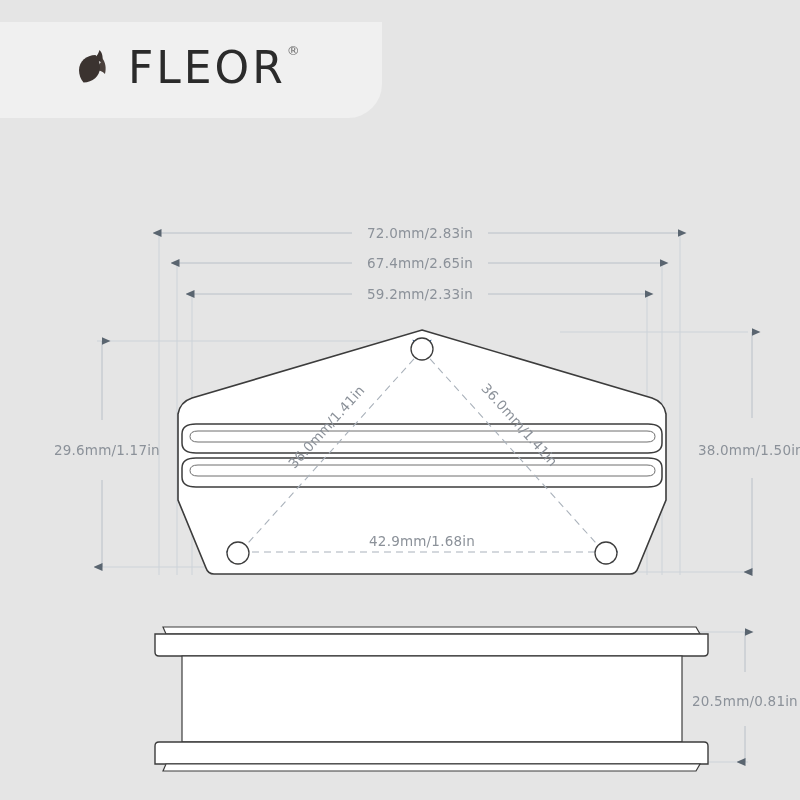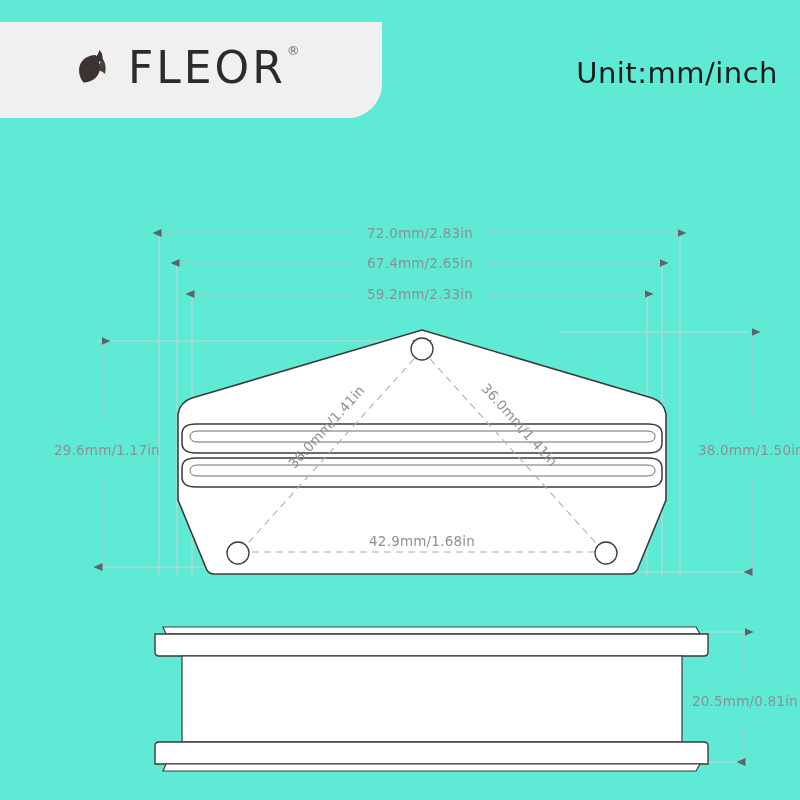--- a/index.html
+++ b/index.html
@@ -13,21 +13,21 @@
     height: 800px;
     overflow: hidden;
     font-family: "Liberation Sans", sans-serif;
     position: relative;
   }
 
   #page {
     position: relative;
     width: 800px;
     height: 800px;
-    background: #5eead4;
+    background: #e5e5e5;
   }
 
   
   .header-band {
     position: absolute;
     left: 0;
     top: 22px;
     width: 382px;
     height: 96px;
     background: #f0f0f0;
@@ -113,21 +113,20 @@
         <path d="M11 26 C11 17.5 18.5 11 27.5 11 C30.5 14.5 32 19 32 23.5
                  C32 32 24.5 38.5 15.5 38.5 C12.5 35 11 30.5 11 26 Z" fill="#3b3330"></path>
       </svg>
     </div>
     <div class="brand-text">
       <span>FLEOR</span>
       <span class="brand-reg">®</span>
     </div>
   </div>
 
-  <div class="unit-label">Unit:mm/inch</div>
 
   <svg class="drawing" viewBox="0 0 800 800">
     <defs>
       <marker id="arrL" markerWidth="9" markerHeight="8" refX="8.5" refY="4" orient="auto">
         <path d="M9,0 L9,8 L0,4 z" fill="#5a6570"></path>
       </marker>
       <marker id="arrR" markerWidth="9" markerHeight="8" refX="0.5" refY="4" orient="auto">
         <path d="M0,0 L0,8 L9,4 z" fill="#5a6570"></path>
       </marker>
       <marker id="arrU" markerWidth="8" markerHeight="9" refX="4" refY="8.5" orient="auto">

